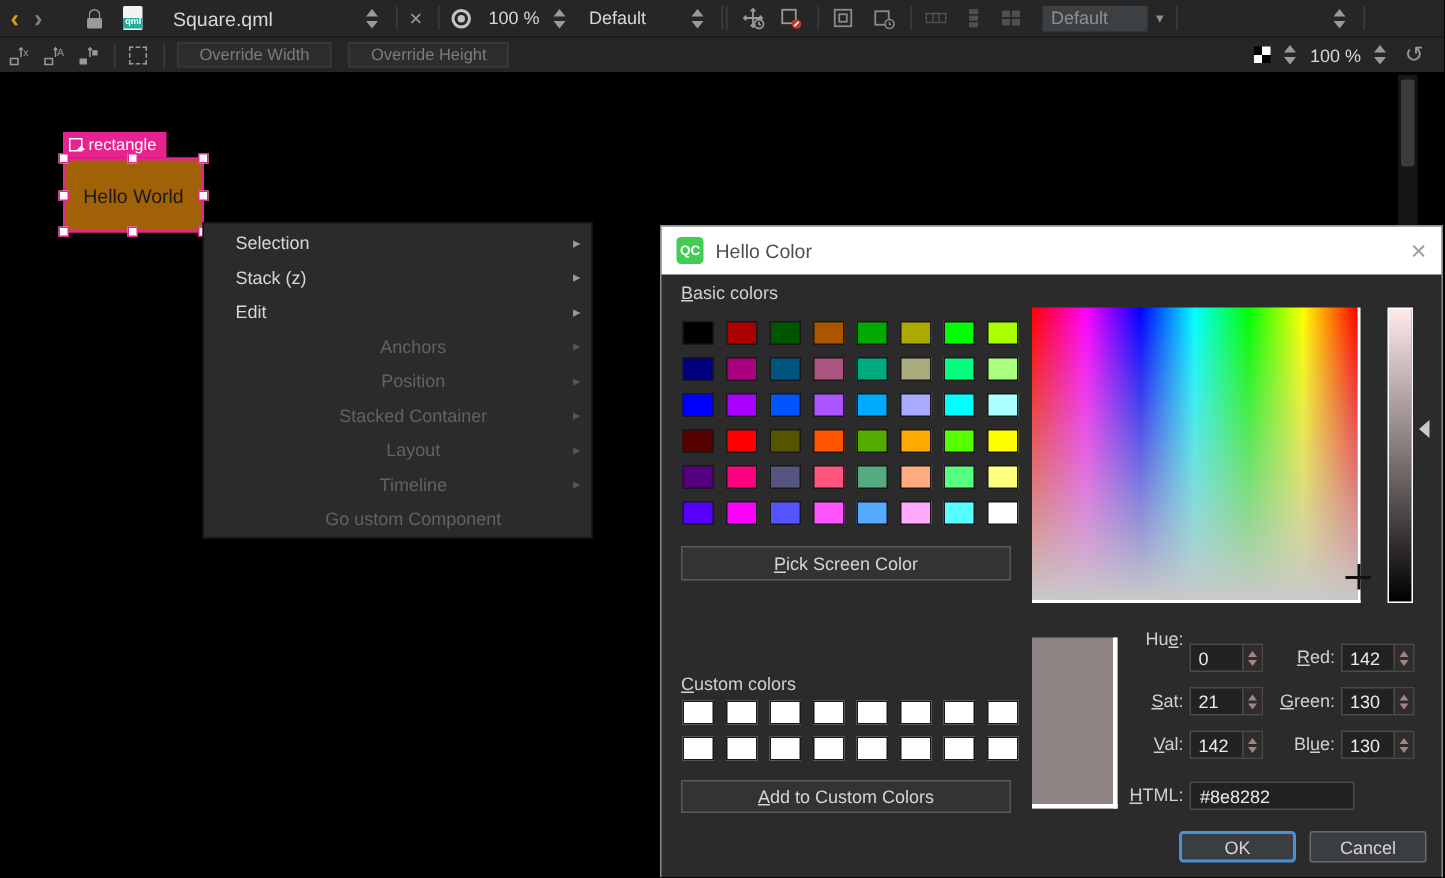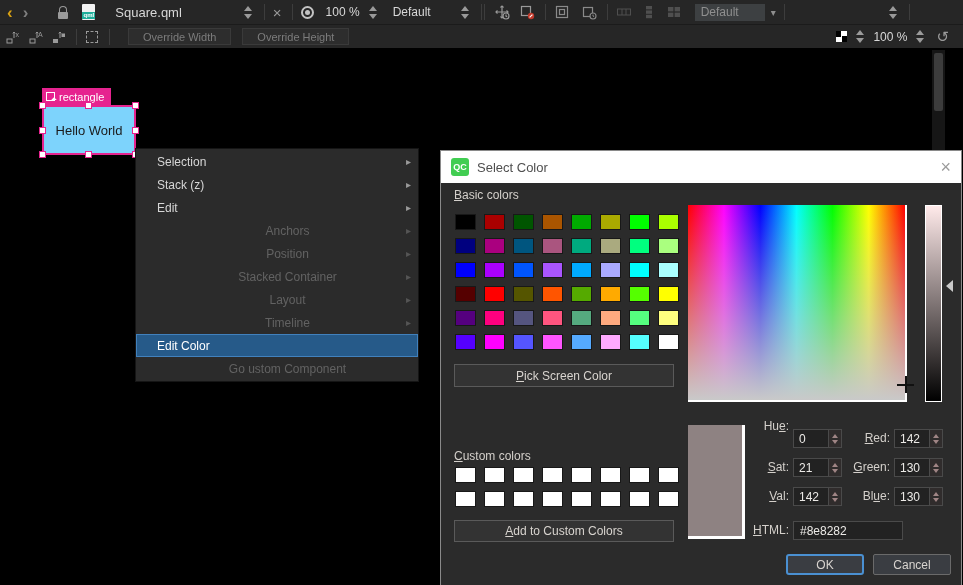--- a/index.html
+++ b/index.html
@@ -43,21 +43,21 @@
   #comp-label { position:absolute; left:42px; top:88px; height:17px; background:#e6238f; color:#fff;
                 font-size:11px; display:flex; align-items:center; gap:4px; padding:0 7px 0 4px; }
   #comp-label .cursq { position:relative; width:9px; height:9px; border:1px solid #fff; }
   #comp-label .cursq::after { content:""; position:absolute; right:-2px; bottom:-2px; width:0; height:0;
                 border-left:4px solid transparent; border-top:4px solid #fff; transform:rotate(-45deg); }
   #comp-rect { position:absolute; left:42px; top:105px; width:94px; height:50px; border:2px solid #e6238f;
                display:flex; align-items:center; justify-content:center; color:#1a1a1a; font-size:13px; }
   .handle { position:absolute; width:7px; height:7px; background:#fff; border:1px solid #e6238f; }
 
   
-  #context-menu { position:absolute; left:135px; top:148px; width:284px; background:#2b2b2b;
+  #context-menu { position:absolute; left:135px; top:148px; width:260px; background:#2b2b2b;
                   border:1px solid #151515; padding:1px 0; }
   .menu-item { position:relative; height:23px; display:flex; align-items:center; padding-left:21px;
                color:#d6d6d6; font-size:12px; }
   .menu-item.disabled { color:#626262;justify-content:center; }
   .menu-item.highlighted { background:#265a89; border:1px solid #4181bd; color:#fff; padding-left:20px; }
   .menu-item .submenu-arrow { position:absolute; right:7px; font-size:10px; color:#9a9a9a; }
   .menu-item.disabled .submenu-arrow { color:#555; }
 
   
   #dialog { position:absolute; left:440px; top:150px; width:522px; height:435px; background:#2b2b2b;
@@ -202,21 +202,21 @@
       <text x="10" y="8" fill="#9a9a9a" font-size="7">A</text>
     </svg>
     <svg class="icon16" style="margin-left:7px" viewBox="0 0 16 16">
       <rect x="2" y="10" width="5" height="4" fill="#9a9a9a"></rect>
         <path d="M9 9V3M7.8 4.4 9 3l1.2 1.4" stroke="#9a9a9a" fill="none"></path>
       <rect x="10.5" y="4.5" width="3.5" height="3.5" fill="#9a9a9a"></rect>
     </svg>
     <span class="sep" style="margin-left:9px"></span>
     <span class="dashedsq" style="margin-left:9px"></span>
     <span class="sep" style="margin-left:11px"></span>
-    <span class="ovbtn" style="margin-left:18px">Override Width</span>
+    <span class="ovbtn" style="margin-left:8px">Override Width</span>
     <span class="ovbtn" style="margin-left:11px">Override Height</span>
     <span style="flex:1"></span>
     <span class="checker"></span>
     <span class="spin" style="margin-left:9px">
         <span class="tri-up"></span>
         <span class="tri-dn"></span>
       </span>
     <span class="tbtxt" style="margin-left:9px">100 %</span>
     <span class="spin" style="margin-left:9px">
         <span class="tri-up"></span>
@@ -227,21 +227,21 @@
 
   <div id="canvas"></div>
   <div id="vscroll">
       <div class="thumb"></div>
     </div>
 
   <div id="comp-label" style="background: rgb(230, 35, 143);">
     <span class="cursq"></span>
     <span>rectangle</span>
   </div>
-  <div id="comp-rect" style="background: #7dd3fc; border-color: rgb(230, 35, 143);">
+  <div id="comp-rect" style="background: #a16207; border-color: rgb(230, 35, 143);">
     <span>Hello World</span>
   </div>
   <div class="handle" style="left:39px;top:102px"></div>
   <div class="handle" style="left:85px;top:102px"></div>
   <div class="handle" style="left:132px;top:102px"></div>
   <div class="handle" style="left:39px;top:127px"></div>
   <div class="handle" style="left:132px;top:127px"></div>
   <div class="handle" style="left:39px;top:151px"></div>
   <div class="handle" style="left:85px;top:151px"></div>
   <div class="handle" style="left:132px;top:151px"></div>
@@ -272,32 +272,29 @@
         <span class="submenu-arrow">▸</span>
       </div>
       <div class="menu-item disabled">
         <span>Layout</span>
         <span class="submenu-arrow">▸</span>
       </div>
       <div class="menu-item disabled">
         <span>Timeline</span>
         <span class="submenu-arrow">▸</span>
       </div>
-      <div class="menu-item highlighted" style="background: rgb(38, 90, 137); border-color: rgb(65, 129, 189);">
-        <span>Edit Color</span>
-      </div>
       <div class="menu-item disabled">
         <span>Go ustom Component</span>
       </div>
     </div>
 
   <div id="dialog">
     <div id="dlg-titlebar">
       <span id="dlg-logo" style="background: rgb(65, 205, 82);">QC</span>
-      <span id="dlg-title">Select Color</span>
+      <span id="dlg-title">Hello Color</span>
       <span id="dlg-close">×</span>
     </div>
 
     <span class="dlg-label" style="left:13px;top:37px"><u>B</u>asic colors</span>
     <div id="basic-grid">
         <div class="swatch" style="background: rgb(0, 0, 0);"></div>
         <div class="swatch" style="background: rgb(170, 0, 0);"></div>
         <div class="swatch" style="background: rgb(0, 85, 0);"></div>
         <div class="swatch" style="background: rgb(170, 85, 0);"></div>
         <div class="swatch" style="background: rgb(0, 170, 0);"></div>

